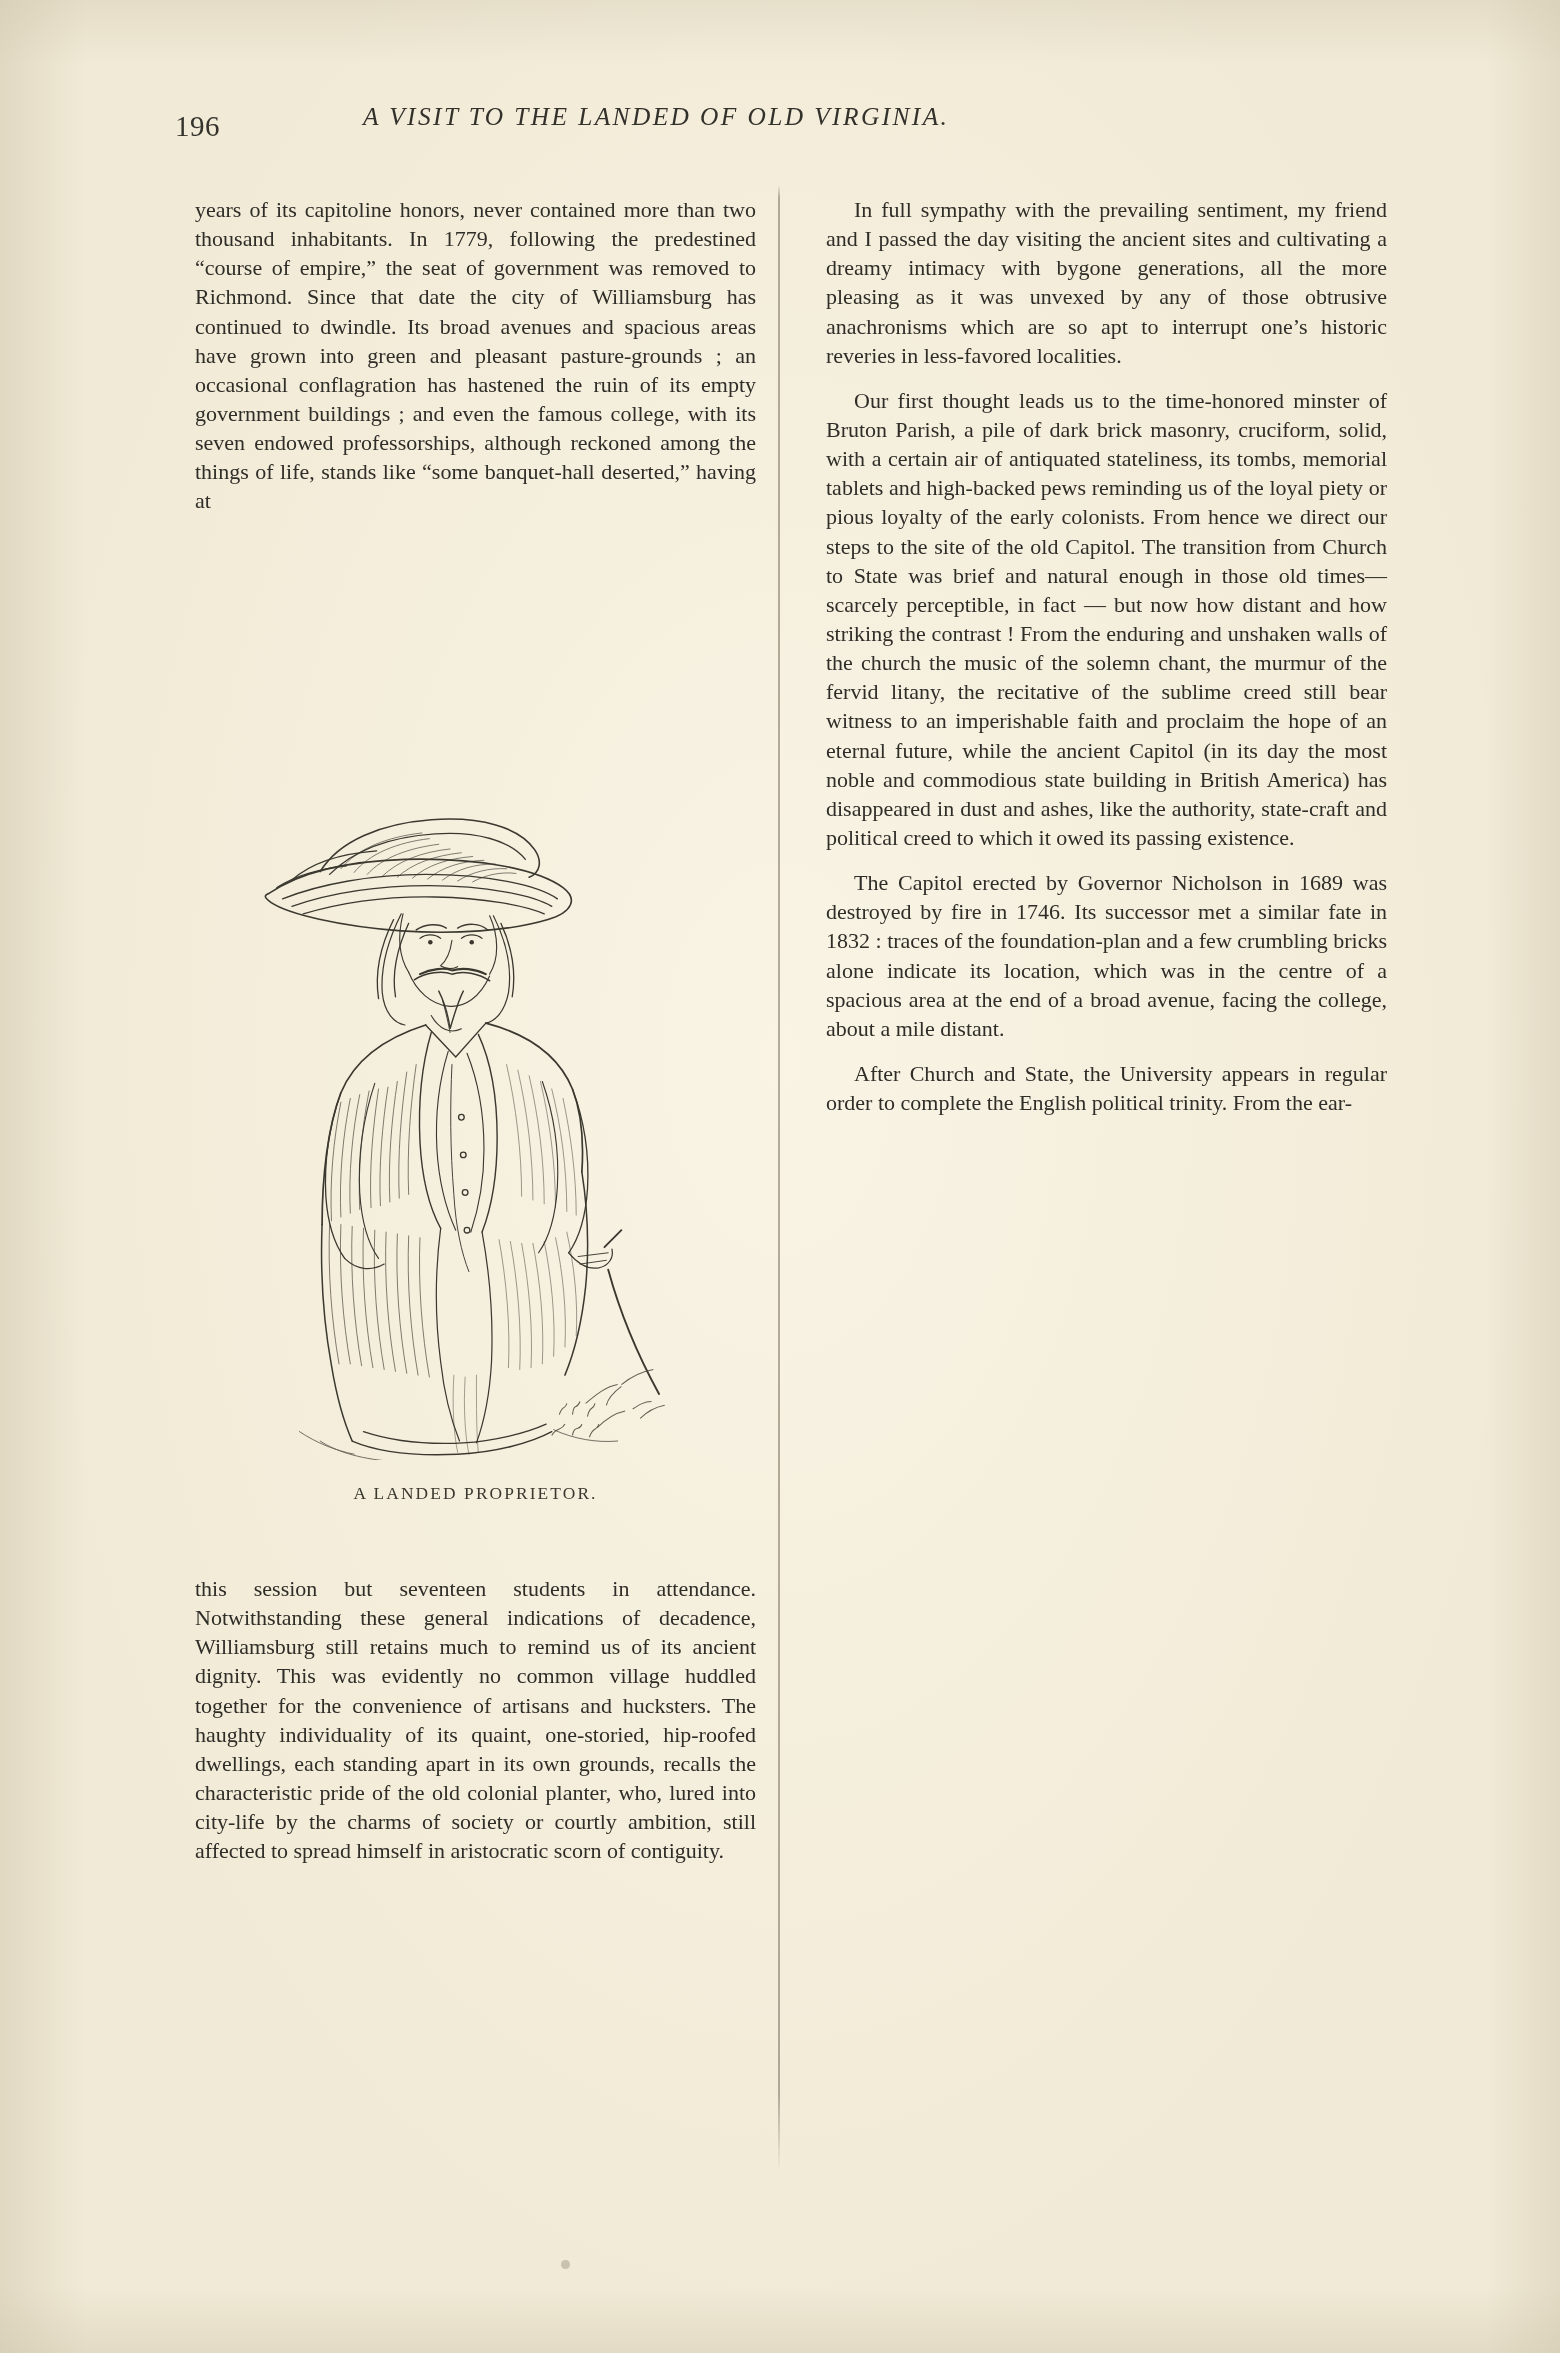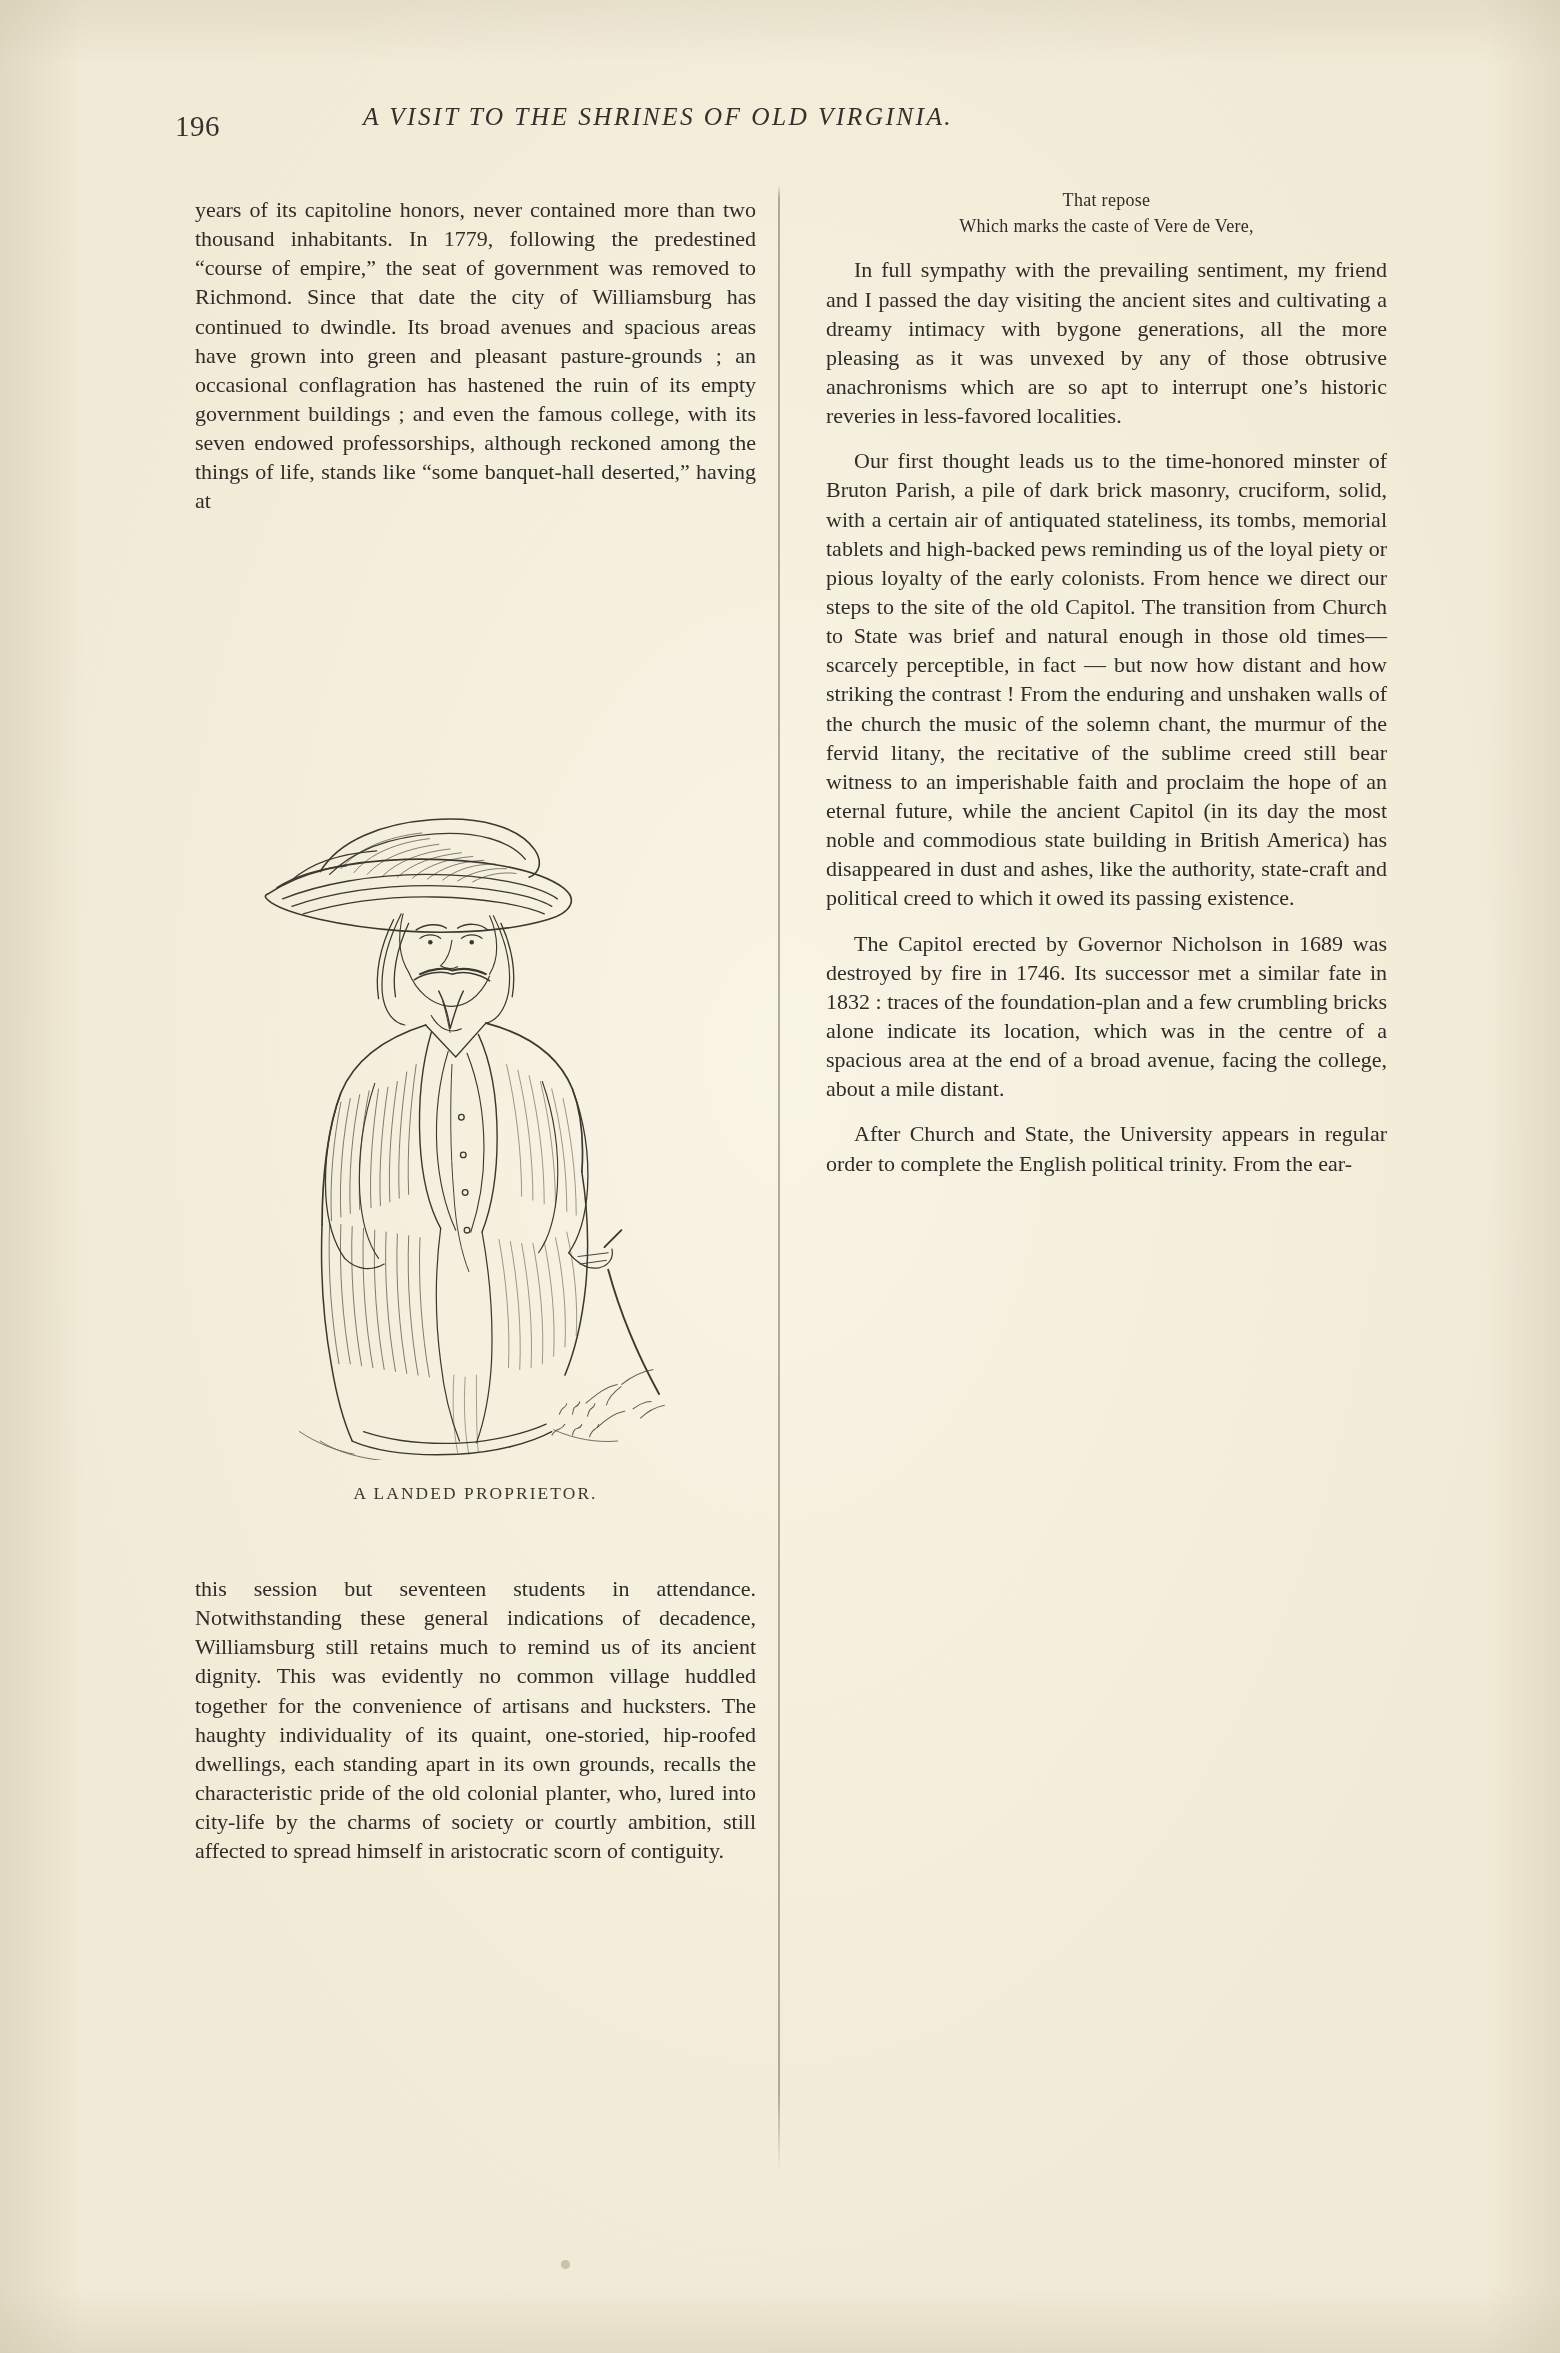--- a/index.html
+++ b/index.html
@@ -150,21 +150,21 @@
 </style>
 </head>
 <body>
 
 <div class="paper"></div>
 
 <div class="page">
 
   <div class="running-head">
     <span class="folio">196</span>
-    <span class="head-title">A VISIT TO THE SHRINES OF OLD VIRGINIA.</span>
+    <span class="head-title">A VISIT TO THE LANDED OF OLD VIRGINIA.</span>
   </div>
 
   <div class="col-rule"></div>
 
   <div class="col left" style="height:565px;">
     <p>years of its capitoline honors, never contained more than two thousand inhabitants.  In 1779, following the predestined “course of empire,” the seat of government was removed to Richmond.  Since that date the city of Williamsburg has continued to dwindle.  Its broad avenues and spacious areas have grown into green and pleasant pasture-grounds ; an occasional conflagration has hastened the ruin of its empty government buildings ; and even the famous college, with its seven endowed professorships, although reckoned among the things of life, stands like “some banquet-hall deserted,” having at</p>
   </div>
 
   <div class="figure">
     <div class="plate">
@@ -322,24 +322,20 @@
     </div>
     <div class="caption">A LANDED PROPRIETOR.</div>
   </div>
 
   <div class="col left-lower">
     <p>this session but seventeen students in attendance.  Notwithstanding these general indications of decadence, Williamsburg still retains much to remind us of its ancient dignity.   This was evidently no common village huddled together for the convenience of artisans and hucksters.   The haughty individuality of its quaint, one-storied, hip-roofed dwellings, each standing apart in its own grounds, recalls the characteristic pride of the old colonial planter, who, lured into city-life by the charms of society or courtly ambition, still affected to spread himself in aristocratic scorn of contiguity.</p>
   </div>
 
   <div class="col right">
 
-    <div class="verse">
-      <span class="l1">That repose</span>
-      <span class="l2">Which marks the caste of Vere de Vere,</span>
-    </div>
 
     <p class="indent">In full sympathy with the prevailing sentiment, my friend and I passed the day visiting the ancient sites and cultivating a dreamy intimacy with bygone generations, all the more pleasing as it was unvexed by any of those obtrusive anachronisms which are so apt to interrupt one’s historic reveries in less-favored localities.</p>
     <p class="indent">Our first thought leads us to the time-honored minster of Bruton Parish, a pile of dark brick masonry, cruciform, solid, with a certain air of antiquated stateliness, its tombs, memorial tablets and high-backed pews reminding us of the loyal piety or pious loyalty of the early colonists.   From hence we direct our steps to the site of the old Capitol.   The transition from Church to State was brief and natural enough in those old times—scarcely perceptible, in fact — but now how distant and how striking the contrast !   From the enduring and unshaken walls of the church the music of the solemn chant, the murmur of the fervid litany, the recitative of the sublime creed still bear witness to an imperishable faith and proclaim the hope of an eternal future, while the ancient Capitol (in its day the most noble and commodious state building in British America) has disappeared in dust and ashes, like the authority, state-craft and political creed to which it owed its passing existence.</p>
     <p class="indent">The Capitol erected by Governor Nicholson in 1689 was destroyed by fire in 1746.  Its successor met a similar fate in 1832 : traces of the foundation-plan and a few crumbling bricks alone indicate its location, which was in the centre of a spacious area at the end of a broad avenue, facing the college, about a mile distant.</p>
     <p class="indent">After Church and State, the University appears in regular order to complete the English political trinity.   From the ear-</p>
   </div>
 
   <div class="hairline"></div>
 </div>
 

